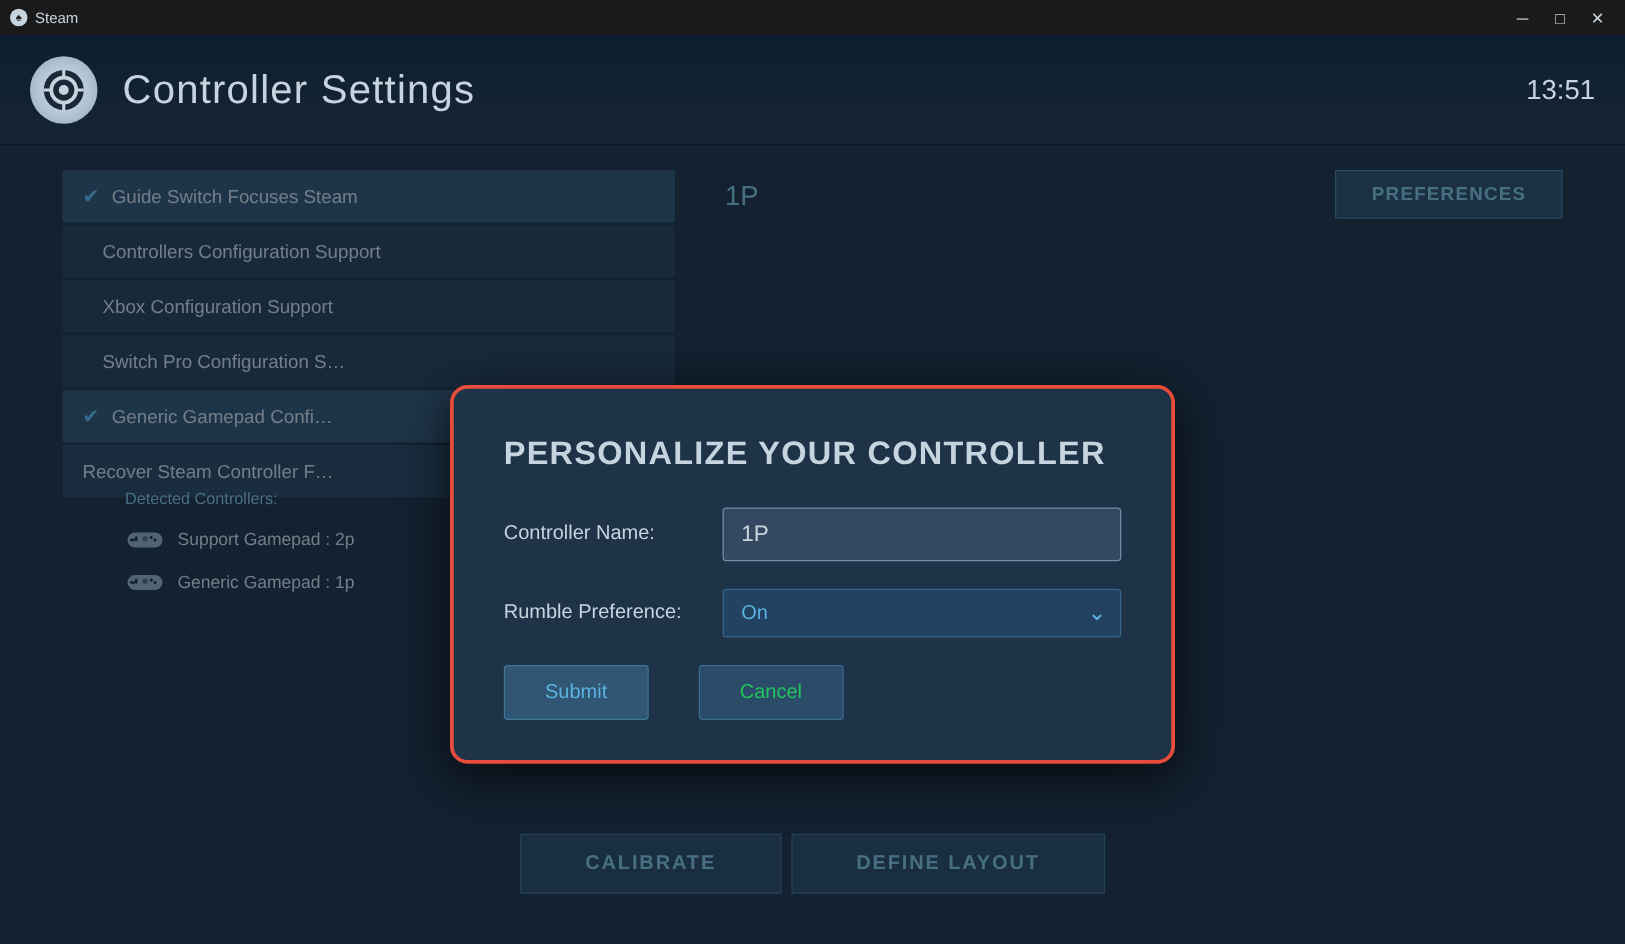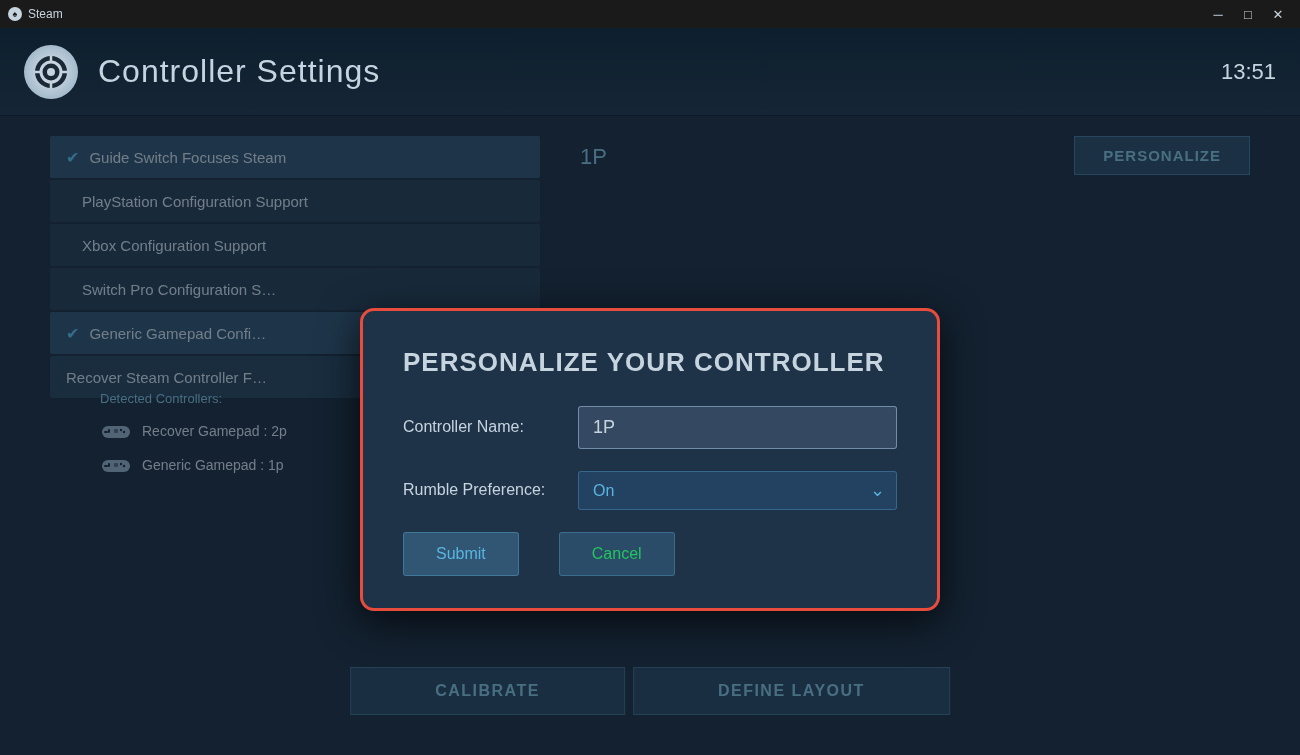--- a/index.html
+++ b/index.html
@@ -206,21 +206,21 @@
       left: 50%;
       transform: translateX(-50%);
       display: flex;
       gap: 8px;
       z-index: 0;
     }
     .bottom-btn {
       background: rgba(74, 140, 180, 0.25);
       border: 1px solid rgba(74, 140, 180, 0.5);
       color: #7ab8d4;
-      padding: 14px 84px;
+      padding: 14px 51px;
       font-size: 16px;
       font-weight: bold;
       letter-spacing: 1.5px;
       cursor: pointer;
     }
 
     
     .dialog-overlay {
       position: absolute;
       inset: 0;
@@ -355,21 +355,21 @@
 
   <div class="bg-overlay"></div>
 
   <div class="left-panel">
 
     <div class="menu-item checked">
       <span class="check-icon">✔</span>
       <span>Guide Switch Focuses Steam</span>
     </div>
     <div class="menu-item sub">
-      <span>PlayStation Configuration Support</span>
+      <span>Controllers Configuration Support</span>
     </div>
     <div class="menu-item sub">
       <span>Xbox Configuration Support</span>
     </div>
     <div class="menu-item sub">
       <span>Switch Pro Configuration S…</span>
     </div>
     <div class="menu-item checked">
       <span class="check-icon">✔</span>
       <span>Generic Gamepad Confi…</span>
@@ -384,41 +384,41 @@
         <div class="controller-icon">
           <svg width="32" height="22" viewBox="0 0 32 22">
             <rect x="2" y="6" width="28" height="12" rx="6" fill="#8ba7be"></rect>
             <rect x="8" y="9" width="2" height="4" rx="1" fill="#1b2838"></rect>
             <rect x="6" y="11" width="4" height="2" rx="1" fill="#1b2838" transform="translate(-2,0)"></rect>
             <circle cx="21" cy="10" r="1.2" fill="#1b2838"></circle>
             <circle cx="24" cy="12" r="1.2" fill="#1b2838"></circle>
             <rect x="14" y="9" width="4" height="4" rx="1" fill="#1b2838" opacity="0.5"></rect>
           </svg>
         </div>
-        <span>Recover Gamepad : 2p</span>
+        <span>Support Gamepad : 2p</span>
       </div>
       <div class="controller-item">
         <div class="controller-icon">
           <svg width="32" height="22" viewBox="0 0 32 22">
             <rect x="2" y="6" width="28" height="12" rx="6" fill="#8ba7be"></rect>
             <rect x="8" y="9" width="2" height="4" rx="1" fill="#1b2838"></rect>
             <rect x="6" y="11" width="4" height="2" rx="1" fill="#1b2838" transform="translate(-2,0)"></rect>
             <circle cx="21" cy="10" r="1.2" fill="#1b2838"></circle>
             <circle cx="24" cy="12" r="1.2" fill="#1b2838"></circle>
             <rect x="14" y="9" width="4" height="4" rx="1" fill="#1b2838" opacity="0.5"></rect>
           </svg>
         </div>
         <span>Generic Gamepad : 1p</span>
       </div>
     </div>
   </div>
 
   <div class="player-badge">1P</div>
 
-  <button class="preferences-btn">PERSONALIZE</button>
+  <button class="preferences-btn">PREFERENCES</button>
 
   <div class="bottom-buttons">
     <button class="bottom-btn">CALIBRATE</button>
     <button class="bottom-btn">DEFINE LAYOUT</button>
   </div>
 
   <div class="dialog-overlay">
     <div class="dialog">
       <div class="dialog-title">PERSONALIZE YOUR CONTROLLER</div>
 

